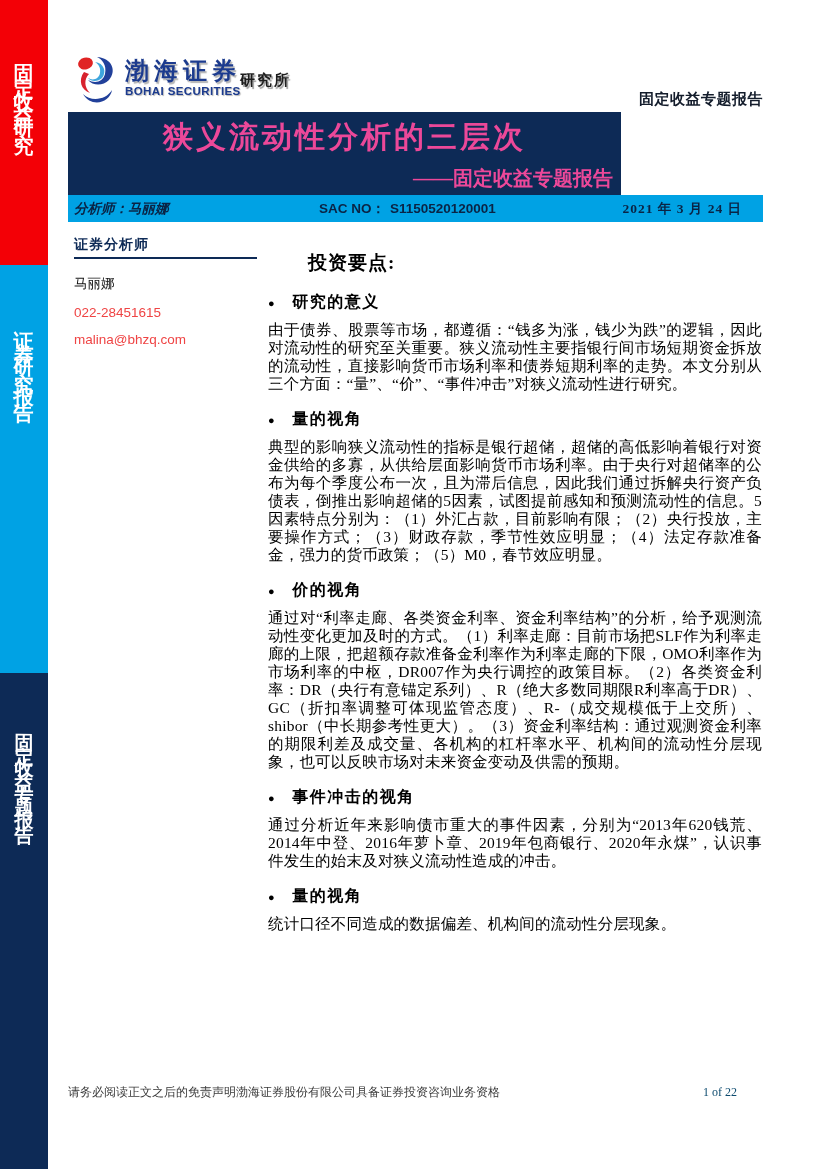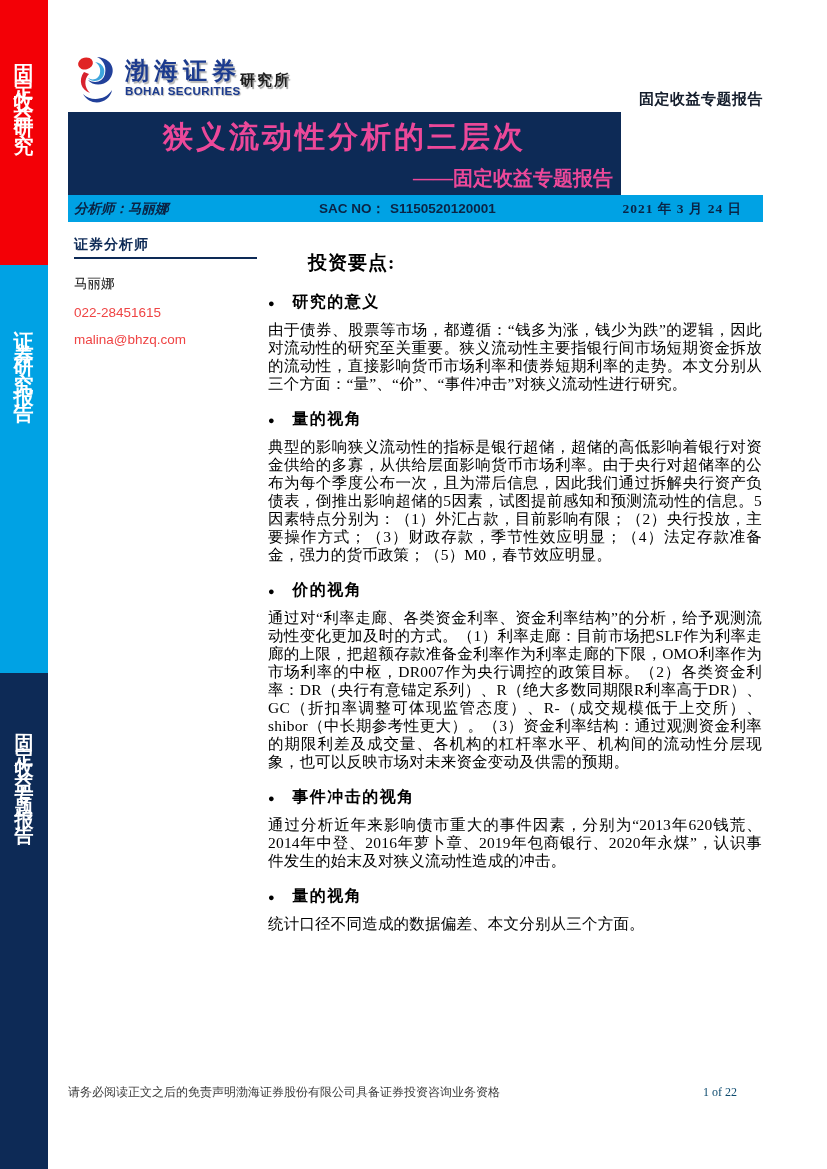--- a/index.html
+++ b/index.html
@@ -182,21 +182,21 @@
         <span>事件冲击的视角</span>
       </div>
       <div class="sec-body">通过分析近年来影响债市重大的事件因素，分别为“2013年620钱荒、2014年中登、2016年萝卜章、2019年包商银行、2020年永煤”，认识事件发生的始末及对狭义流动性造成的冲击。</div>
     </div>
 
     <div class="section">
       <div class="sec-head">
         <span class="bullet">●</span>
         <span>量的视角</span>
       </div>
-      <div class="sec-body">统计口径不同造成的数据偏差、本文分别从三个方面。</div>
+      <div class="sec-body">统计口径不同造成的数据偏差、机构间的流动性分层现象。</div>
     </div>
   </div>
 
   <div class="footer">
     <span class="footer-left">请务必阅读正文之后的免责声明</span>
     <span class="footer-center">渤海证券股份有限公司具备证券投资咨询业务资格</span>
     <span class="footer-right">1 of 22</span>
   </div>
 
 </div>

